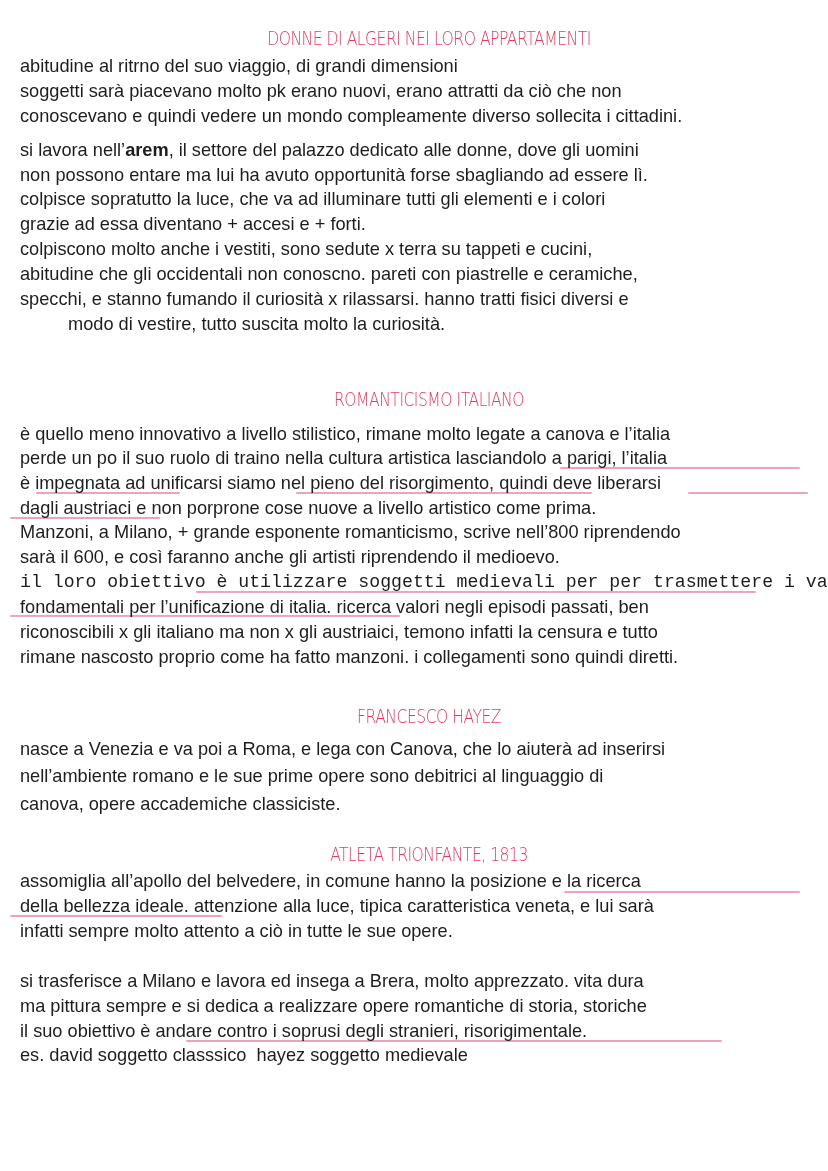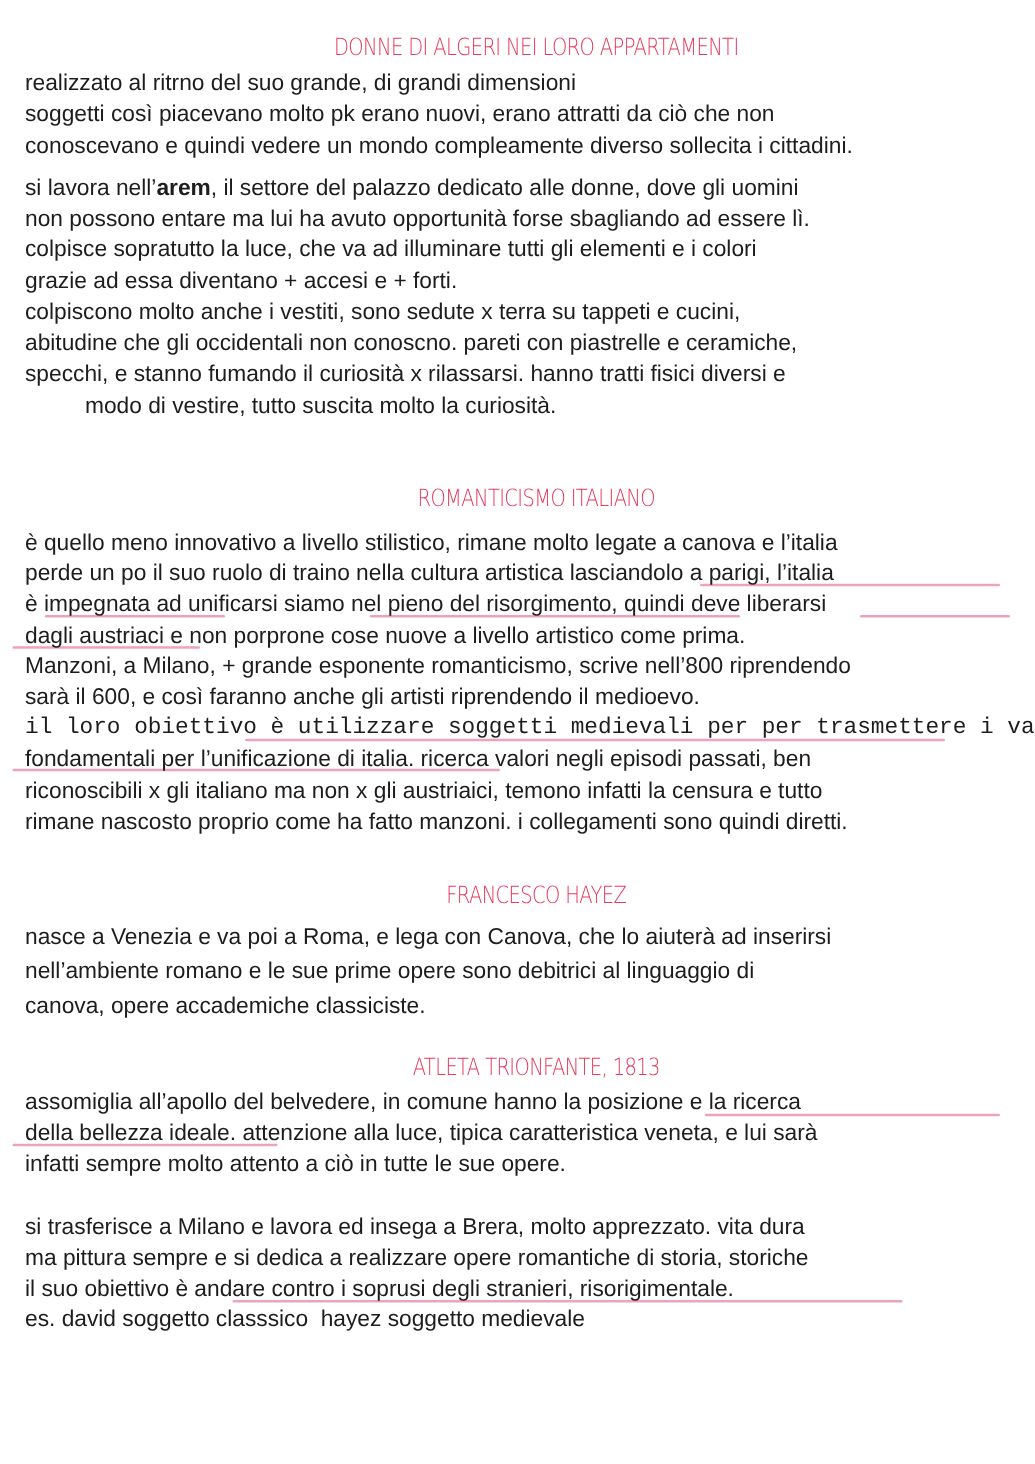--- a/index.html
+++ b/index.html
@@ -23,22 +23,22 @@
 <div class="hl" style="left:8px; top:91px; width:470px;"></div>
 <div class="hl" style="left:8px; top:112px; width:810px;"></div>
 <div class="hl" style="left:400px; top:140px; width:420px;"></div>
 <div class="hl" style="left:8px; top:166px; width:600px;"></div>
 <div class="hl" style="left:230px; top:186px; width:470px;"></div>
 <div class="hl" style="left:8px; top:215px; width:300px;"></div>
 <div class="hl" style="left:120px; top:240px; width:600px;"></div>
 <div class="hl" style="left:360px; top:290px; width:380px;"></div>
 <div class="hl" style="left:8px; top:320px; width:480px;"></div>
 
-<div class="line" style="top:55px;">realizzato al ritrno del suo grande, di grandi dimensioni</div>
-<div class="line" style="top:80px;">soggetti così piacevano molto pk erano nuovi, erano attratti da ciò che non</div>
+<div class="line" style="top:55px;">abitudine al ritrno del suo viaggio, di grandi dimensioni</div>
+<div class="line" style="top:80px;">soggetti sarà piacevano molto pk erano nuovi, erano attratti da ciò che non</div>
 <div class="line" style="top:105px;">conoscevano e quindi vedere un mondo compleamente diverso sollecita i cittadini.</div>
 <div class="line" style="top:139px;"><span>si lavora nell’</span><b>arem</b><span>, il settore del palazzo dedicato alle donne, dove gli uomini</span></div>
 <div class="line" style="top:164px;">non possono entare ma lui ha avuto opportunità forse sbagliando ad essere lì.</div>
 <div class="line" style="top:188px;text-align:right;">colpisce sopratutto la luce, che va ad illuminare tutti gli elementi e i colori</div>
 <div class="line" style="top:213px;">grazie ad essa diventano + accesi e + forti.</div>
 <div class="line" style="top:238px;">colpiscono molto anche i vestiti, sono sedute x terra su tappeti e cucini,</div>
 <div class="line" style="top:263px;">abitudine che gli occidentali non conoscno. pareti con piastrelle e ceramiche,</div>
 <div class="line" style="top:288px;">specchi, e stanno fumando il curiosità x rilassarsi. hanno tratti fisici diversi e</div>
 <div class="line" style="top:313px;margin-left:48px;">modo di vestire, tutto suscita molto la curiosità.</div>
 

